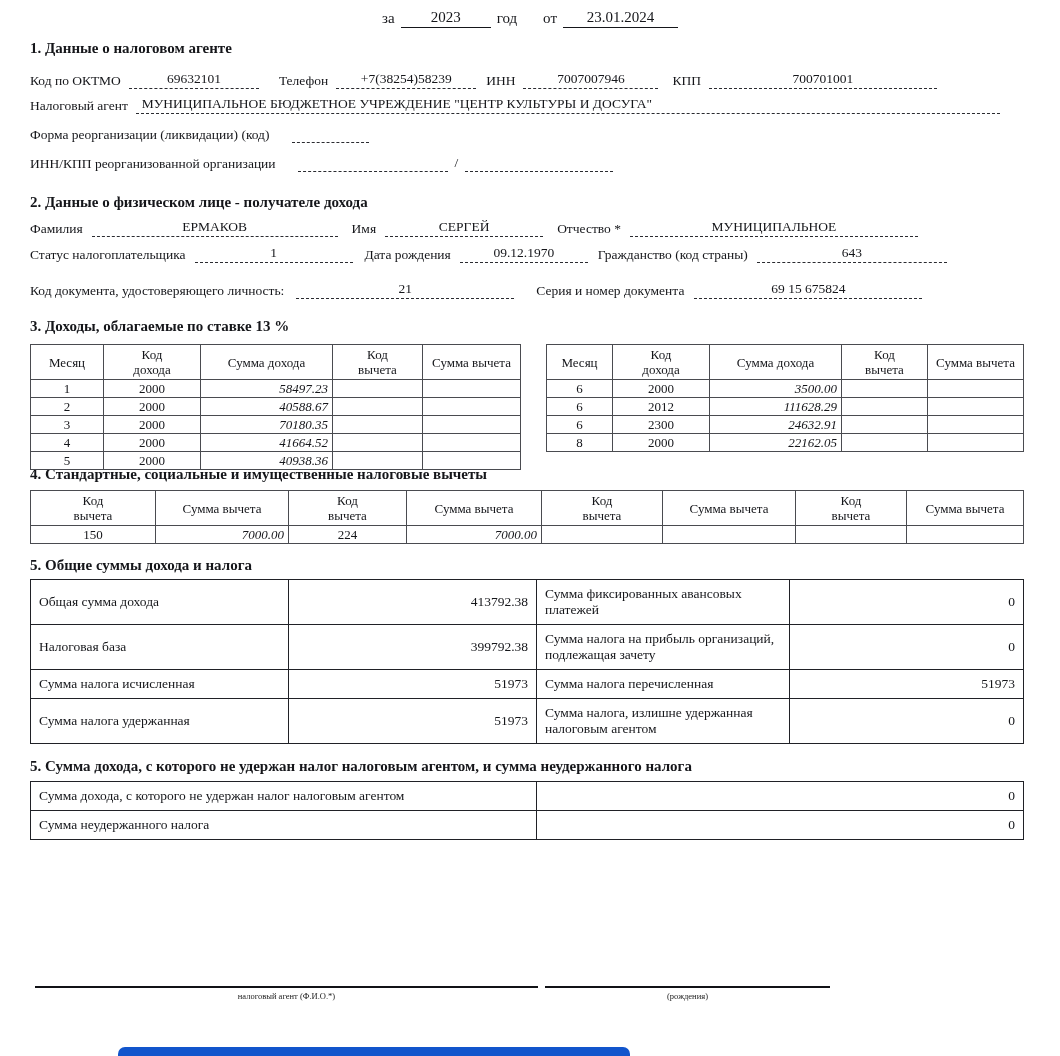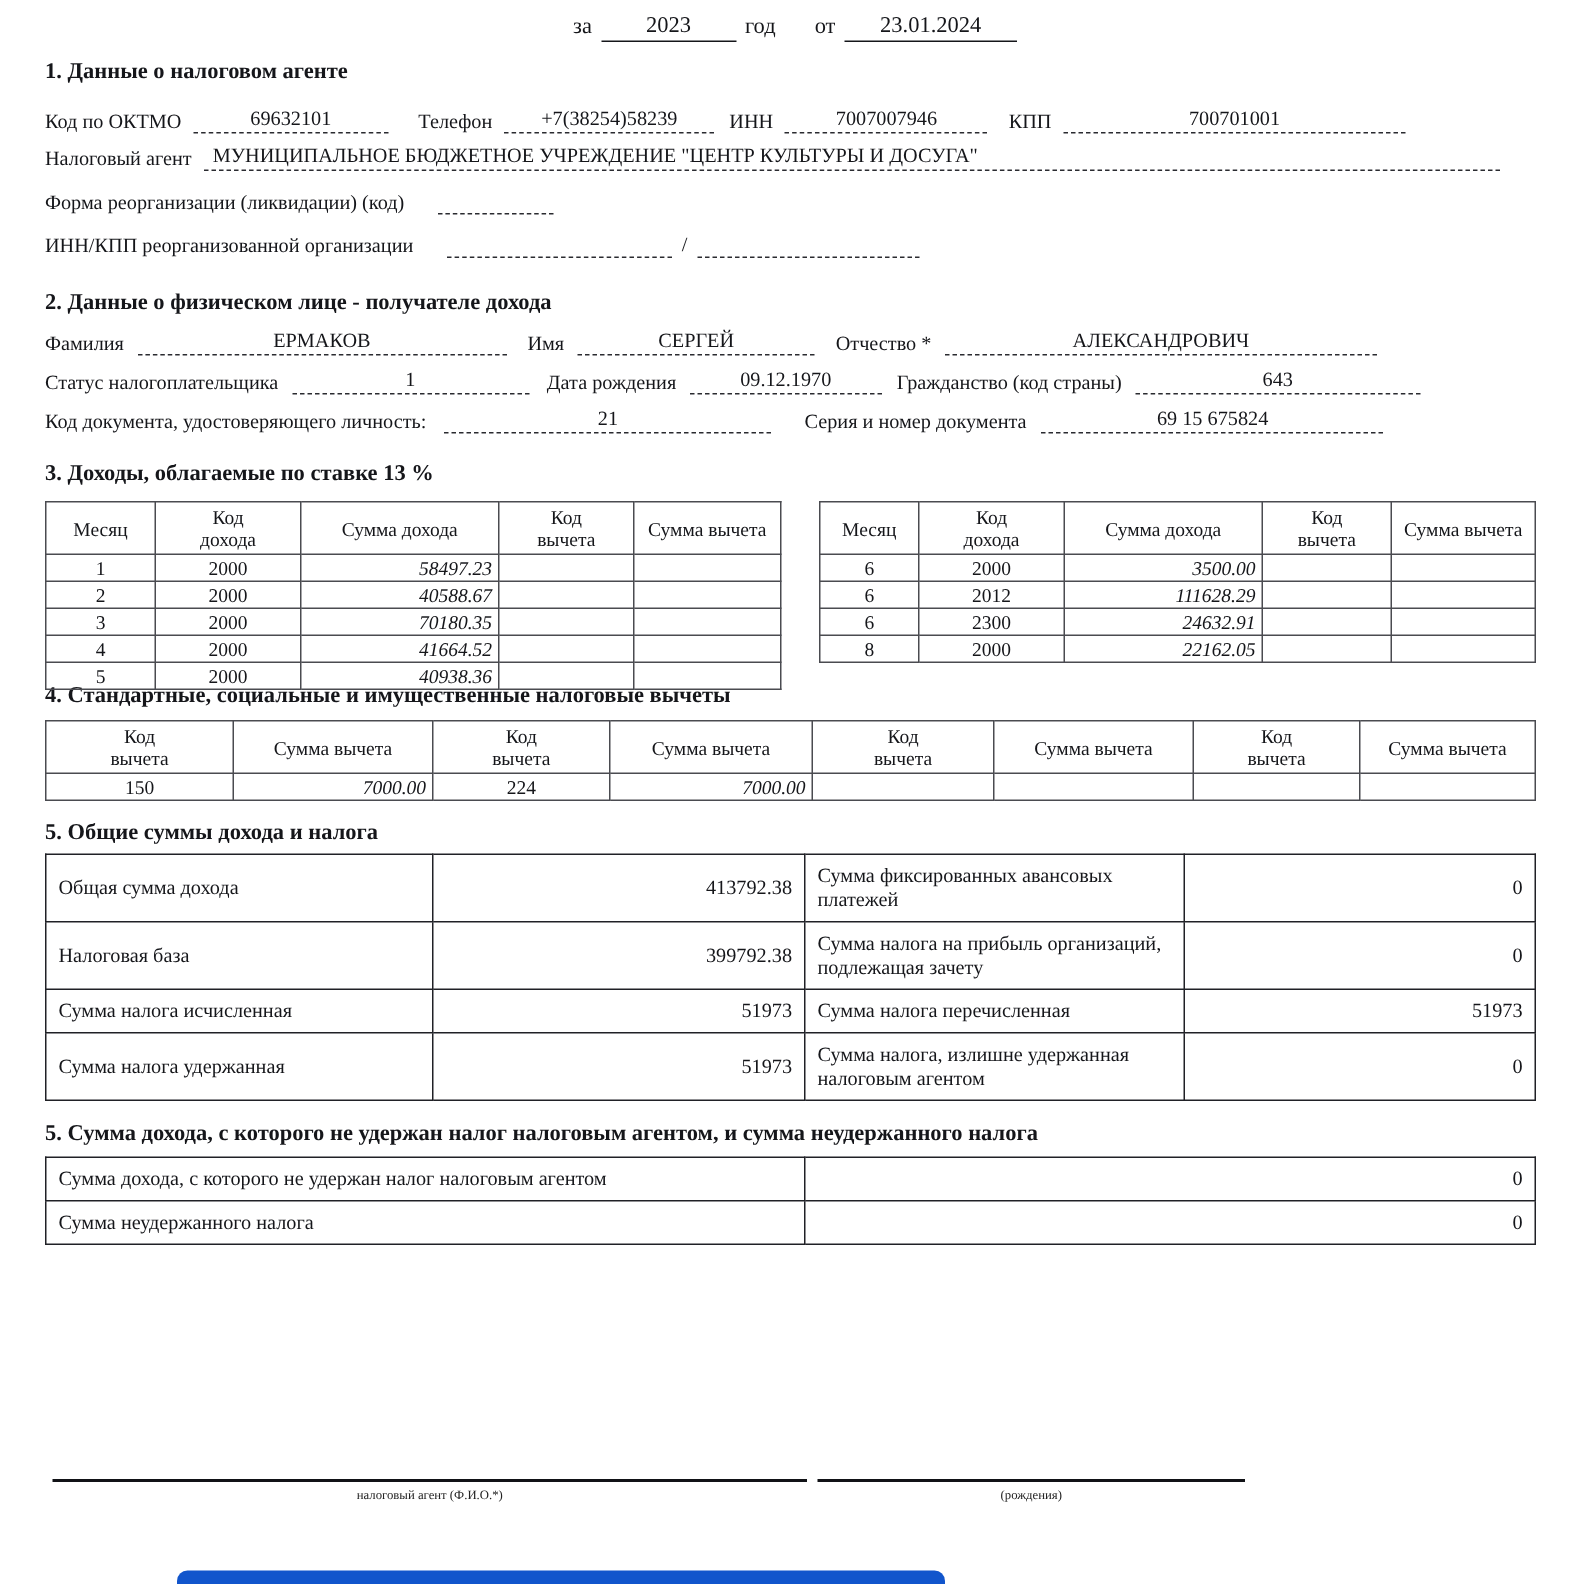--- a/index.html
+++ b/index.html
@@ -131,33 +131,33 @@
 
   <h2 class="sec" style="margin-top:22px">2. Данные о физическом лице - получателе дохода</h2>
 
 
   <div class="row" style="margin-top:8px">
     <span class="cap">Фамилия</span>
     <span class="dotline" style="width:246px;margin-left:9px">ЕРМАКОВ</span>
     <span class="cap" style="margin-left:14px">Имя</span>
     <span class="dotline" style="width:158px;margin-left:9px">СЕРГЕЙ</span>
     <span class="cap" style="margin-left:14px">Отчество *</span>
-    <span class="dotline" style="width:288px;margin-left:9px">АЛЕКСАНДРОВИЧ</span>
+    <span class="dotline" style="width:288px;margin-left:9px">МУНИЦИПАЛЬНОЕ</span>
   </div>
 
   <div class="row" style="margin-top:8px">
     <span class="cap">Статус налогоплательщика</span>
     <span class="dotline" style="width:158px;margin-left:9px">1</span>
     <span class="cap" style="margin-left:12px">Дата рождения</span>
     <span class="dotline" style="width:128px;margin-left:9px">09.12.1970</span>
     <span class="cap" style="margin-left:10px">Гражданство (код страны)</span>
     <span class="dotline" style="width:190px;margin-left:9px">643</span>
   </div>
 
-  <div class="row" style="margin-top:8px">
+  <div class="row" style="margin-top:18px">
     <span class="cap">Код документа, удостоверяющего личность:</span>
     <span class="dotline" style="width:218px;margin-left:12px">21</span>
     <span class="cap" style="margin-left:22px">Серия и номер документа</span>
     <span class="dotline" style="width:228px;margin-left:10px">69 15 675824</span>
   </div>
 
   <h2 class="sec" style="margin-top:19px">3. Доходы, облагаемые по ставке 13 %</h2>
 
   <div style="position:relative;margin-top:9px;height:108px;">
 

